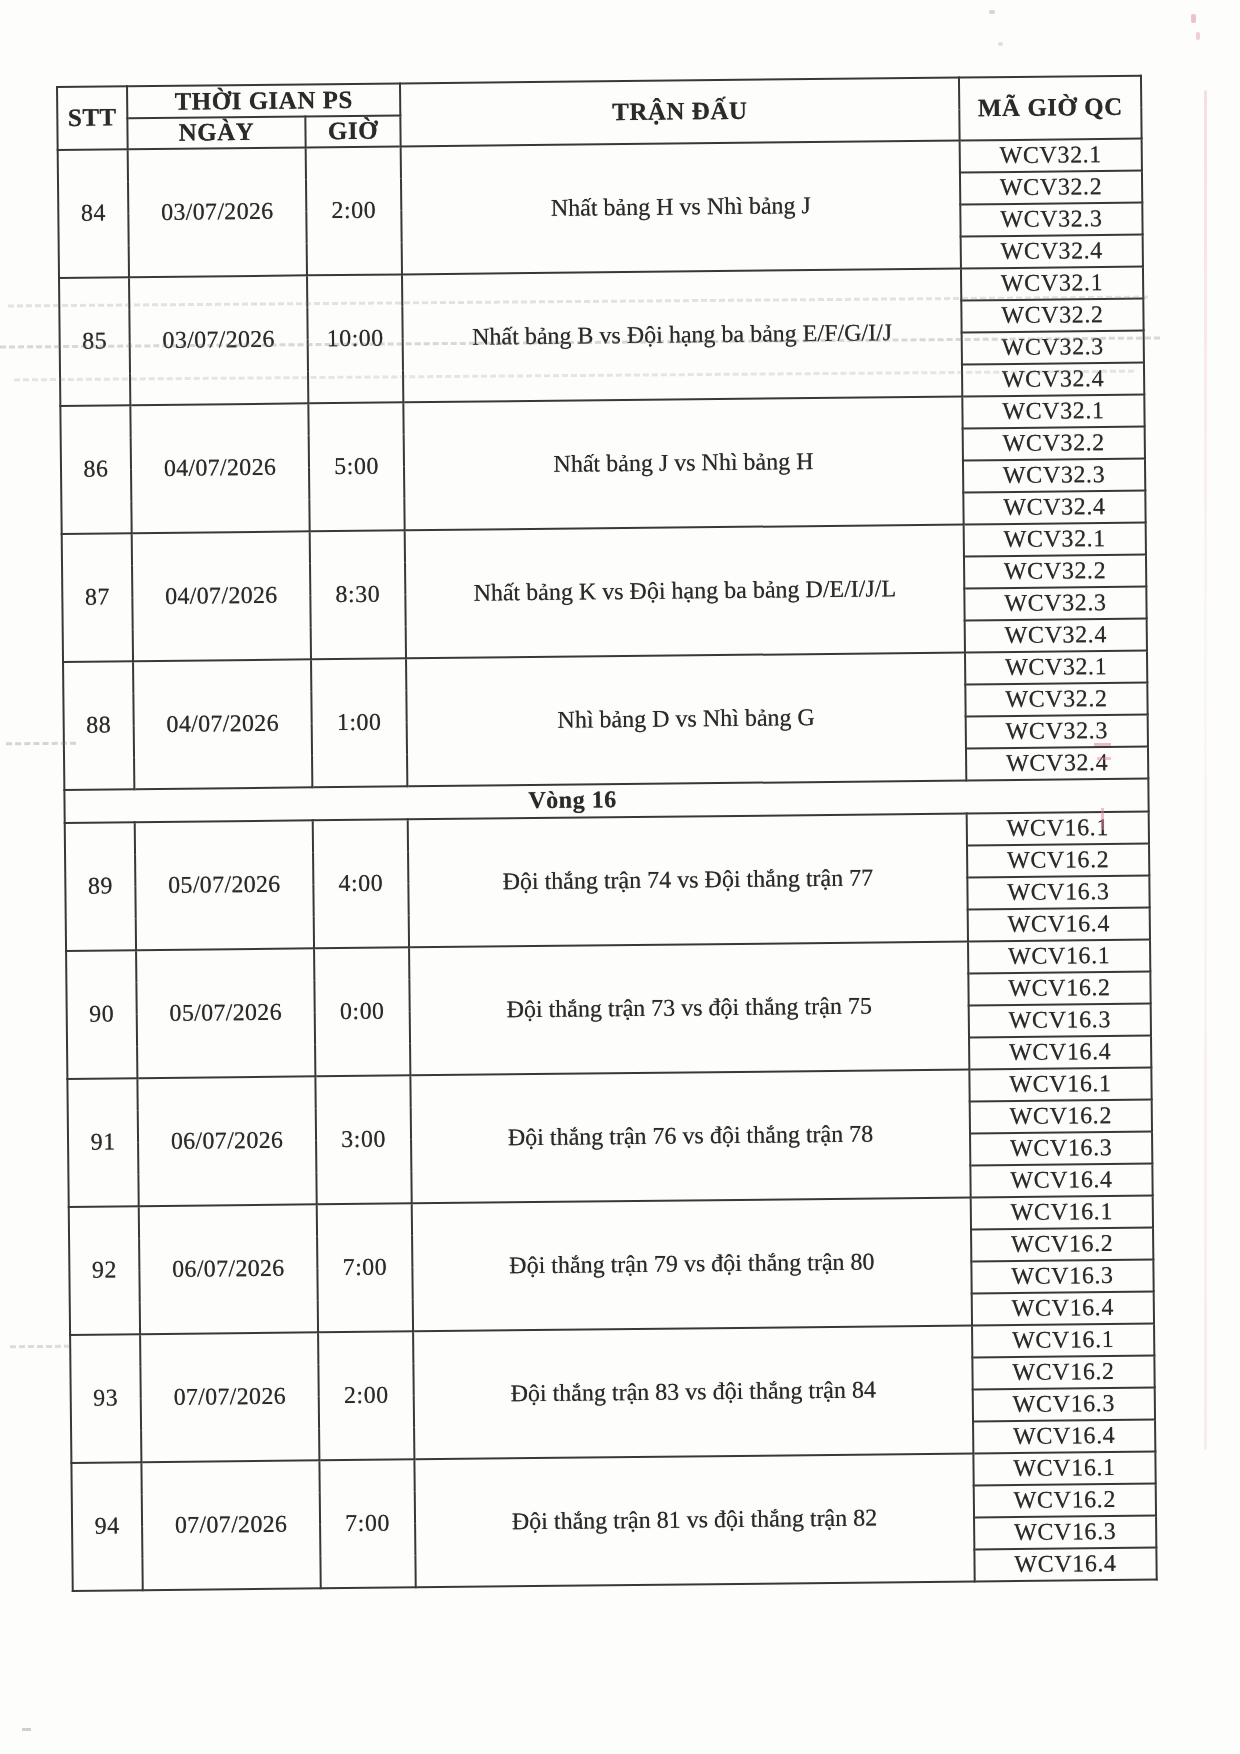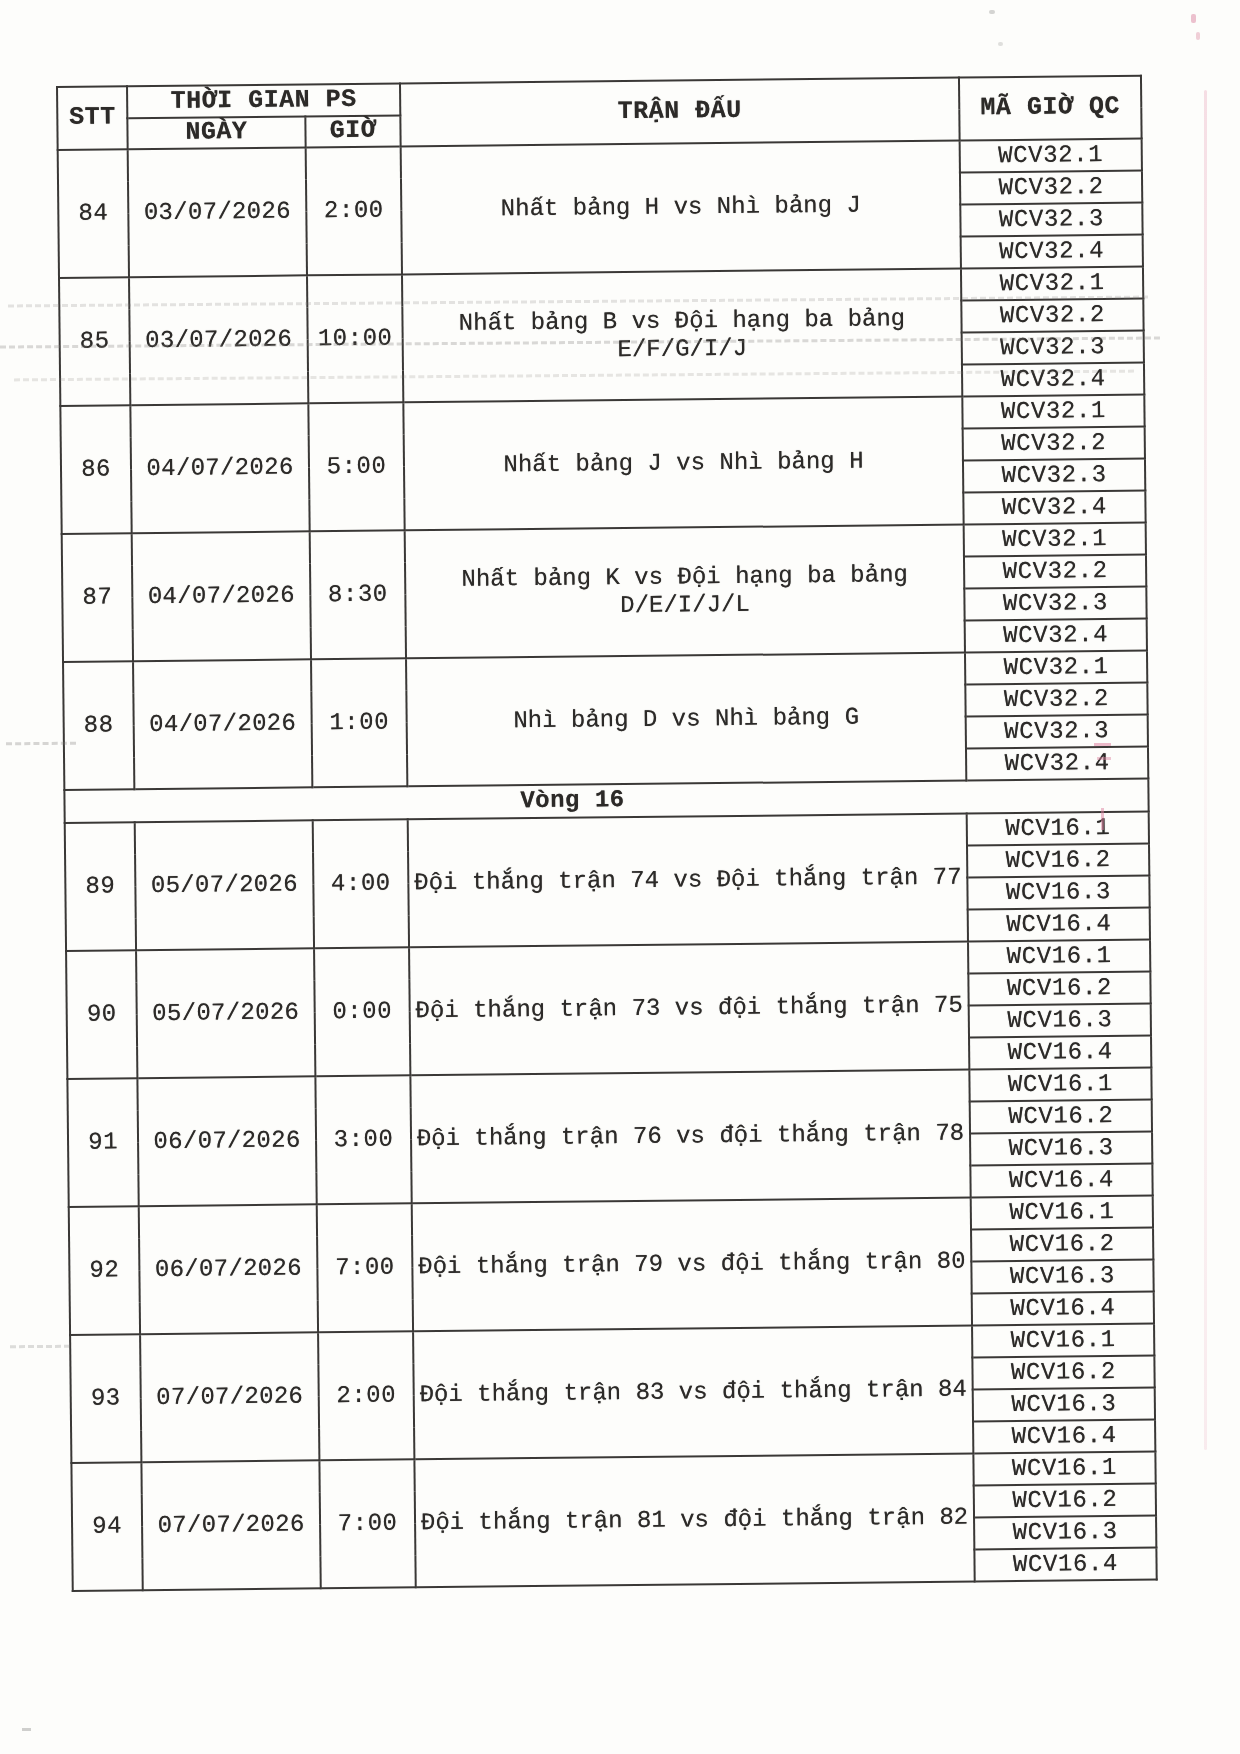--- a/index.html
+++ b/index.html
@@ -2,21 +2,21 @@
 <html><head>
 <meta charset="utf-8">
 <style>
   html,body { margin:0; padding:0; }
   .page {
     position: relative;
     width: 1240px;
     height: 1754px;
     background: #fdfdfb;
     overflow: hidden;
-    font-family: Liberation Mono, monospace;
+    font-family: Liberation Serif, serif;
     color: #2c2a28;
   }
 
   table.schedule {
     position: absolute;
     left: 56px;
     top: 86px;
     width: 1084px;
     border-collapse: collapse;
     table-layout: fixed;

